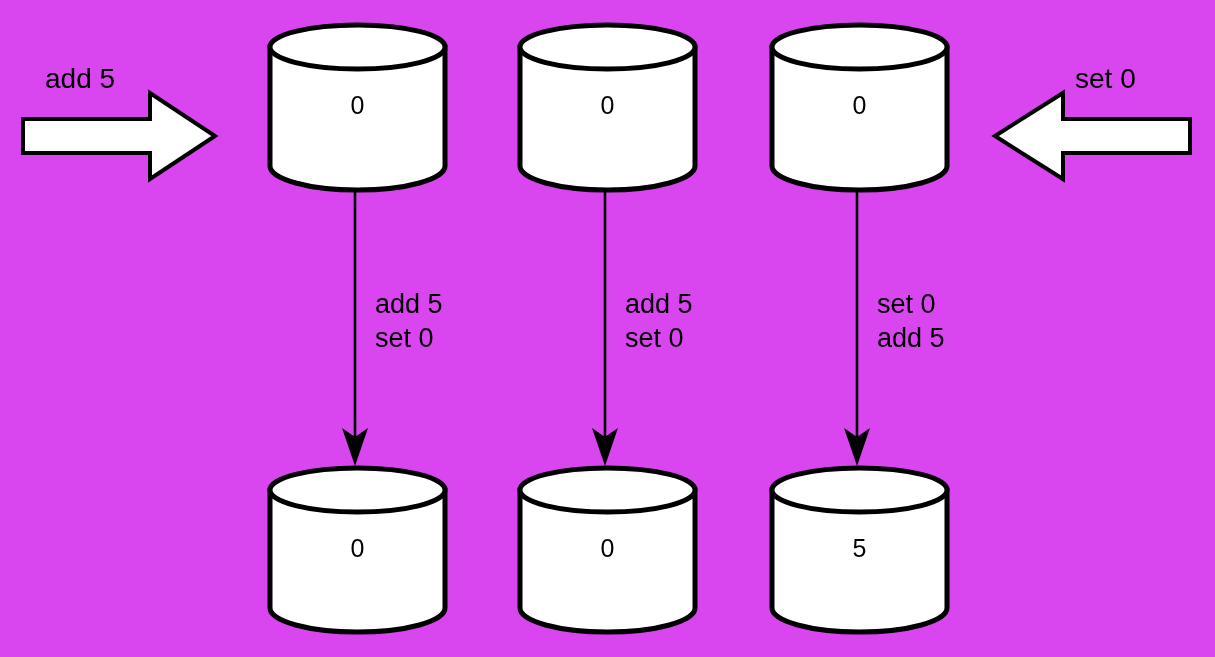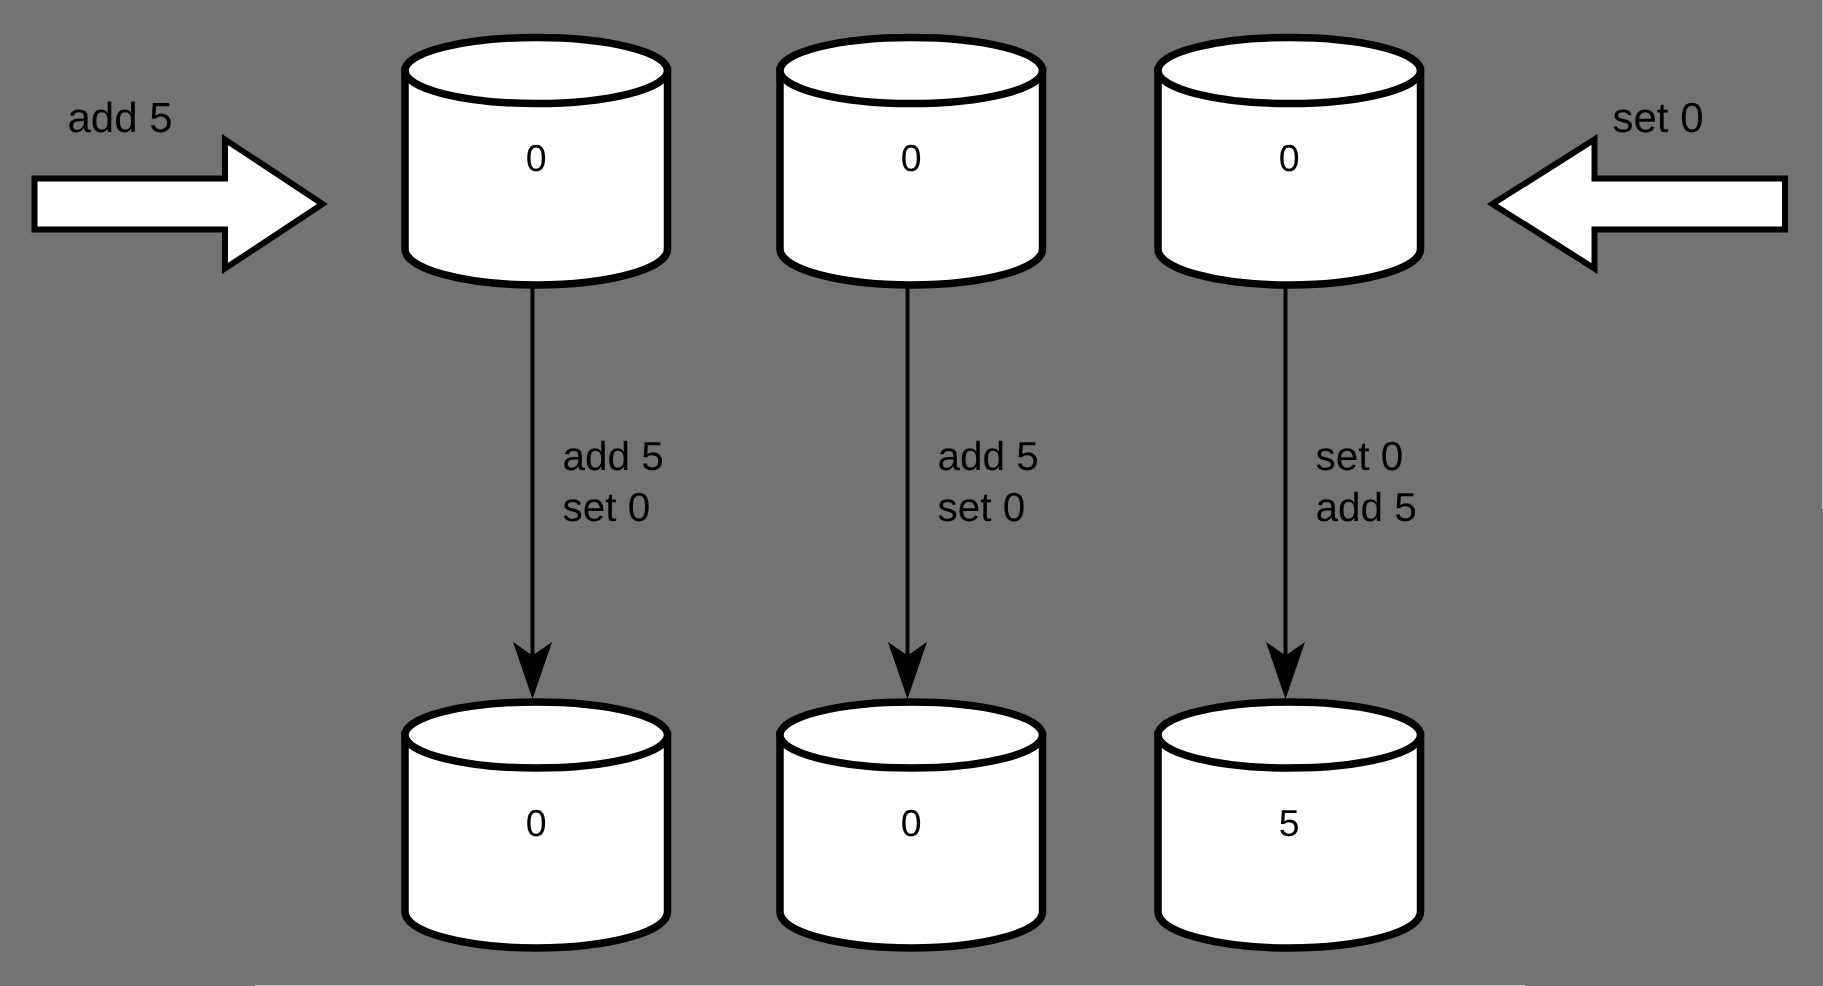--- a/index.html
+++ b/index.html
@@ -10,21 +10,21 @@
   body {
     font-family: "Liberation Sans", sans-serif;
     width: 1215px;
     height: 657px;
     overflow: hidden;
   }
   #diagram-root {
     position: relative;
     width: 1215px;
     height: 657px;
-    background: #737373;
+    background: #d946ef;
   }
   svg.canvas {
     position: absolute;
     top: 0;
     left: 0;
     width: 1215px;
     height: 657px;
     display: block;
   }
   .shape-stroke {

